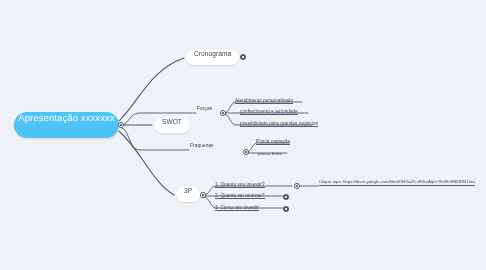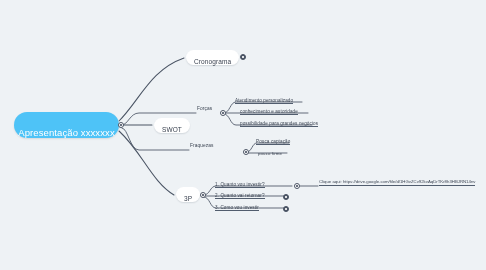--- a/index.html
+++ b/index.html
@@ -25,21 +25,21 @@
     left: 0;
     top: 0;
     width: 486px;
     height: 270px;
     pointer-events: none;
   }
   .node {
     position: absolute;
     box-sizing: border-box;
     display: flex;
-    align-items: flex-end;
+    align-items: flex-start;
     justify-content: center;
     white-space: nowrap;
     color: #3a4250;
     letter-spacing: .1px;
   }
   
   .root {
     background: #4ec3f7;
     color: #ffffff;
     border-radius: 20px;

